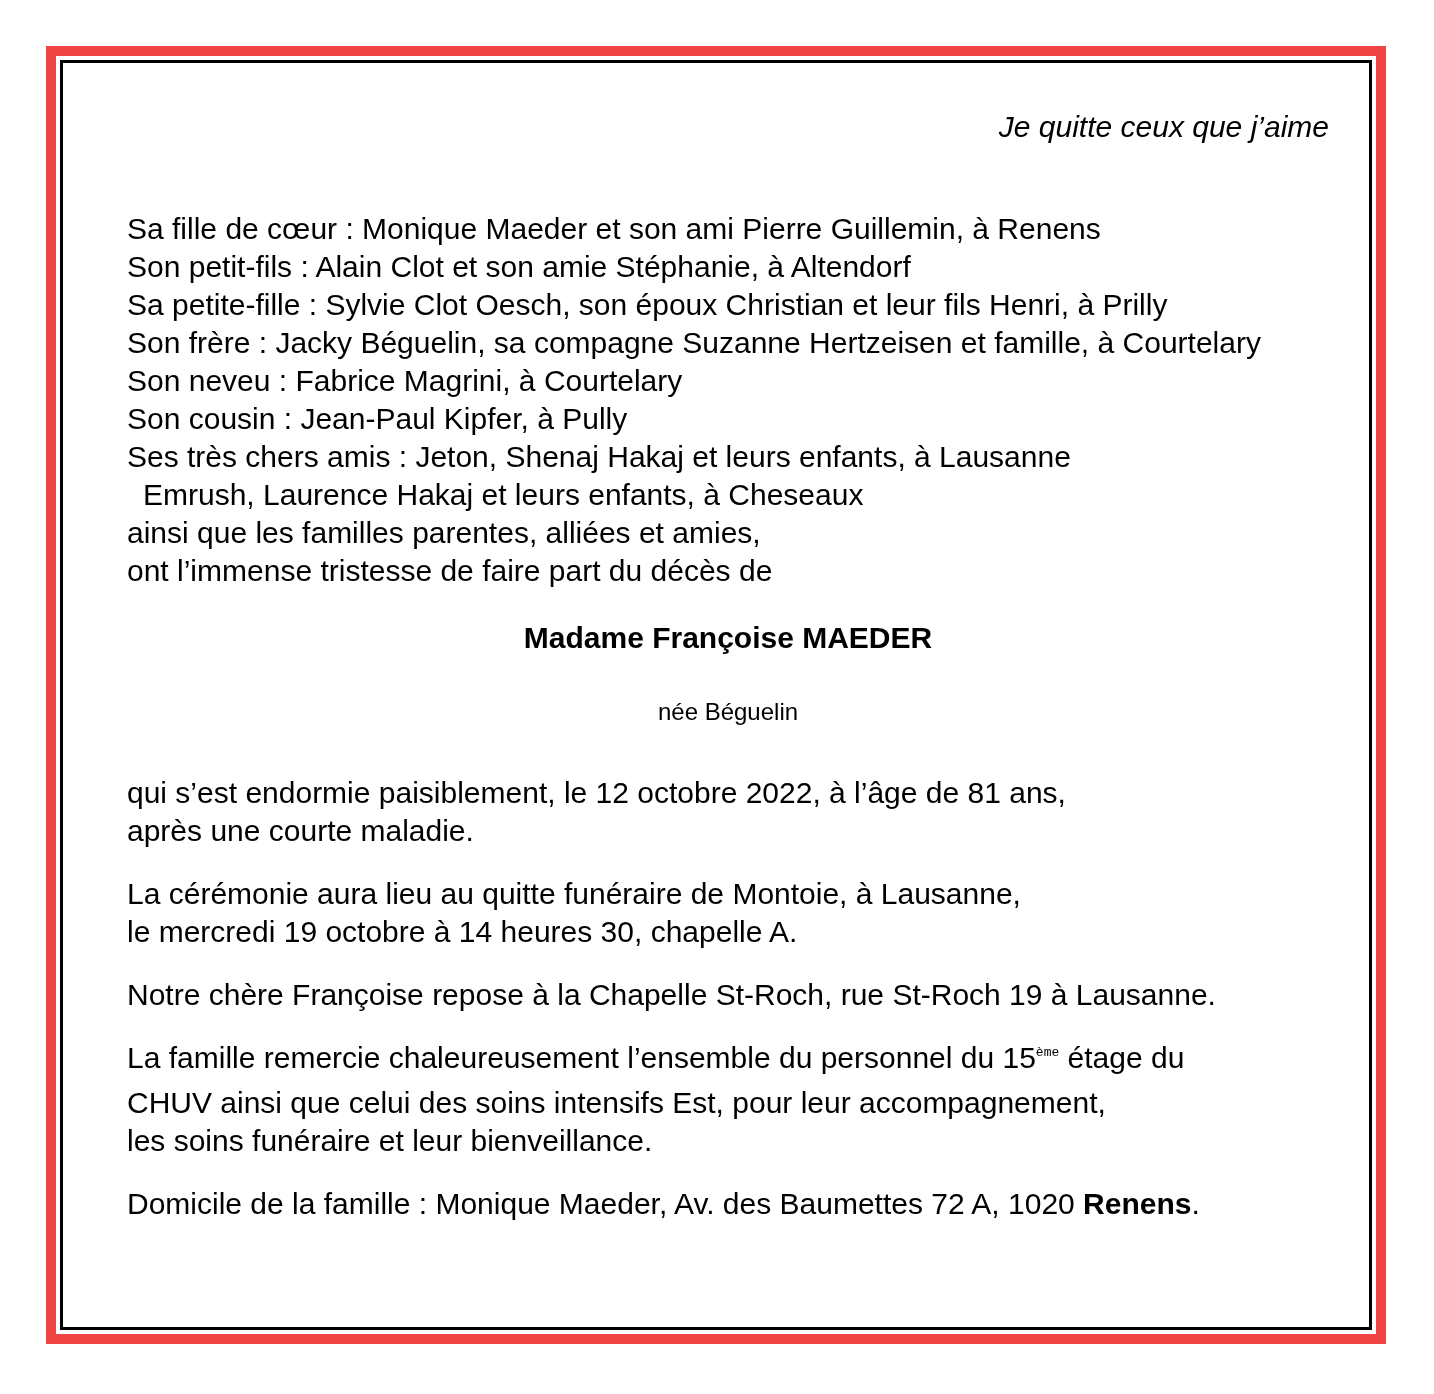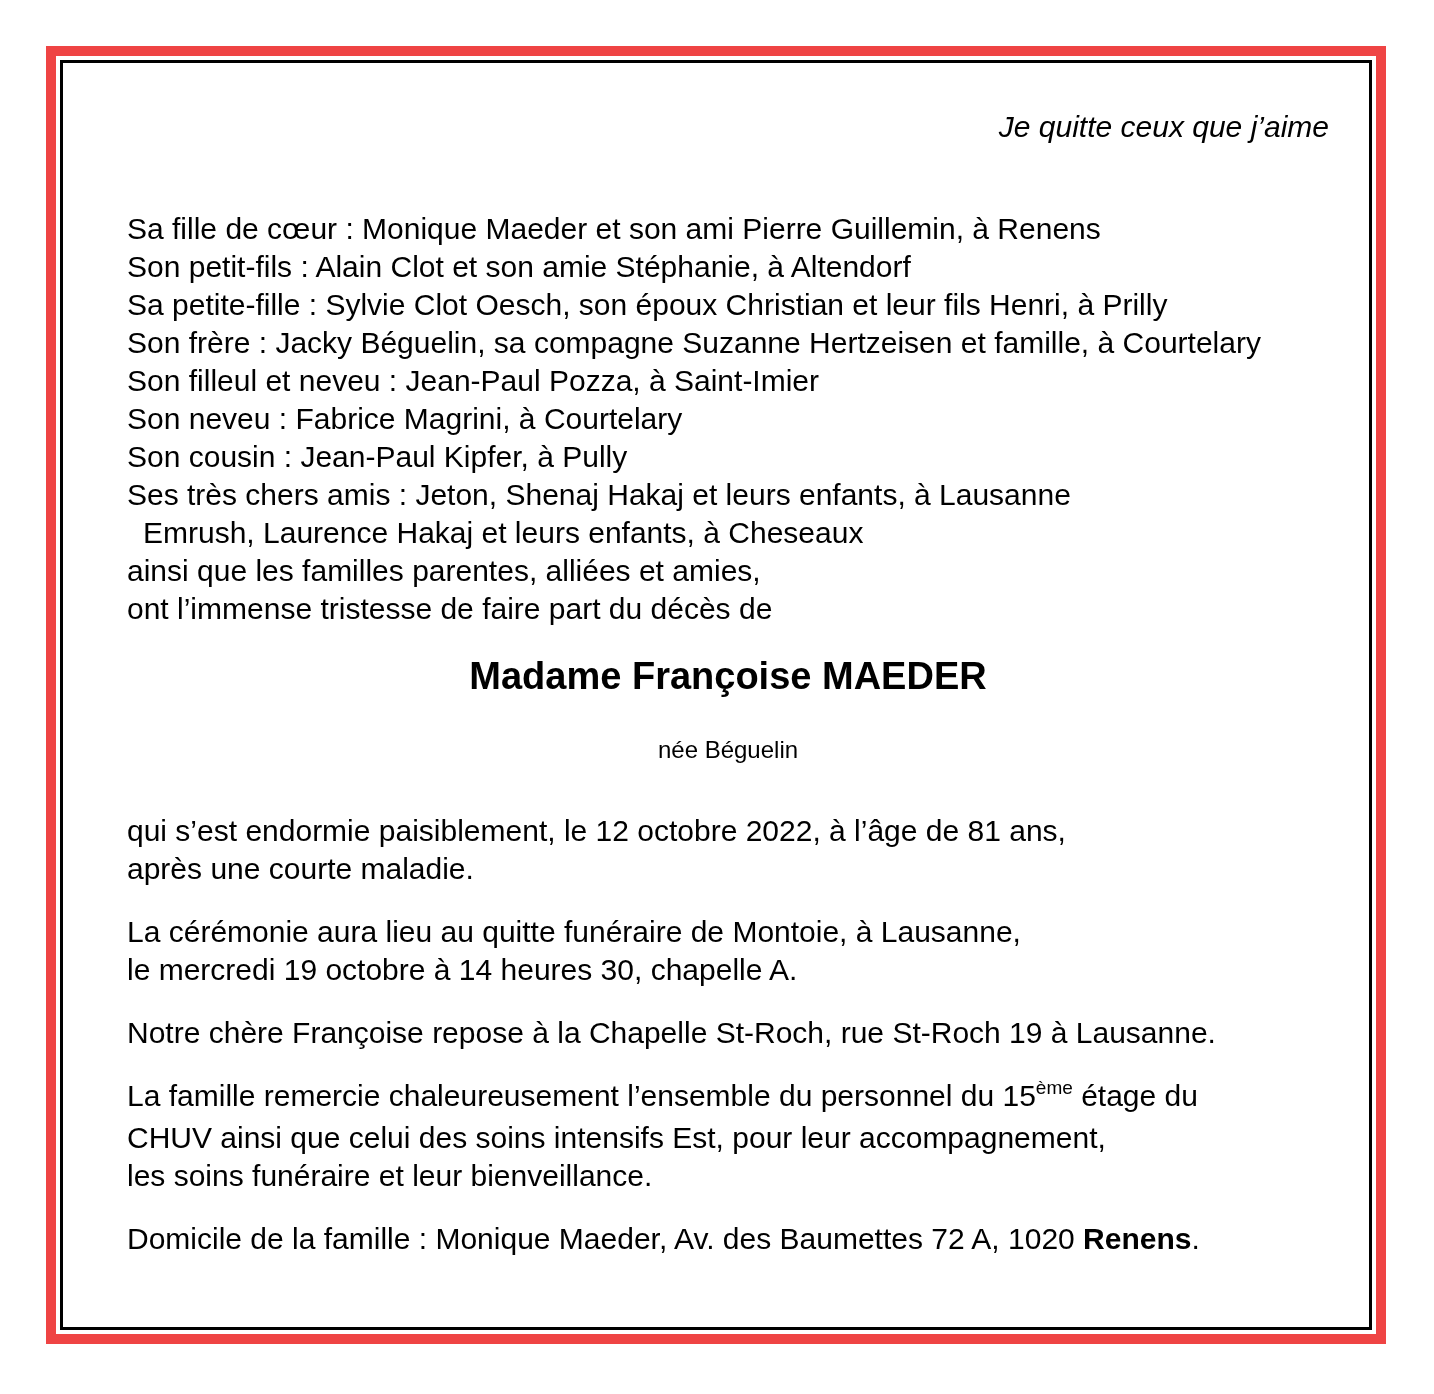--- a/index.html
+++ b/index.html
@@ -49,43 +49,44 @@
     font-size: 30px;
     line-height: 38px;
     white-space: nowrap;
   }
   .body-line.indented {
     padding-left: 16px;
   }
   .deceased-name {
     margin-top: 26px;
     text-align: center;
-    font-size: 38px;
+    font-size: 30px;
     font-weight: bold;
     line-height: 44px;
   }
   .maiden-name {
     margin-top: 32px;
     text-align: center;
     font-size: 24px;
     line-height: 40px;
   }
   .paragraphs {
     margin-top: 42px;
   }
   .paragraph {
     margin-top: 25px;
   }
   .paragraph:first-child {
     margin-top: 0;
   }
   .seg-sup {
-    font-size: 19px;
+    font-size: 13px;
     position: relative;
     top: -12px;
+    font-family: Liberation Mono, monospace;
   }
   .seg-bold {
     font-weight: bold;
   }
 </style>
 </head>
 <body>
 
 <div class="frame-outer">
   <div class="frame-inner">
@@ -93,21 +94,20 @@
 
       <div class="epigraph">
         <div class="epigraph-line">Je quitte ceux que j’aime</div>
       </div>
 
       <div class="family-list">
           <div class="body-line">Sa fille de cœur : Monique Maeder et son ami Pierre Guillemin, à Renens</div>
           <div class="body-line">Son petit-fils : Alain Clot et son amie Stéphanie, à Altendorf</div>
           <div class="body-line">Sa petite-fille : Sylvie Clot Oesch, son époux Christian et leur fils Henri, à Prilly</div>
           <div class="body-line">Son frère : Jacky Béguelin, sa compagne Suzanne Hertzeisen et famille, à Courtelary</div>
-          <div class="body-line">Son filleul et neveu : Jean-Paul Pozza, à Saint-Imier</div>
           <div class="body-line">Son neveu : Fabrice Magrini, à Courtelary</div>
           <div class="body-line">Son cousin : Jean-Paul Kipfer, à Pully</div>
           <div class="body-line">Ses très chers amis : Jeton, Shenaj Hakaj et leurs enfants, à Lausanne</div>
           <div class="body-line indented">Emrush, Laurence Hakaj et leurs enfants, à Cheseaux</div>
           <div class="body-line">ainsi que les familles parentes, alliées et amies,</div>
           <div class="body-line">ont l’immense tristesse de faire part du décès de</div>
         </div>
 
       <div class="deceased-name">Madame Françoise MAEDER</div>
 

